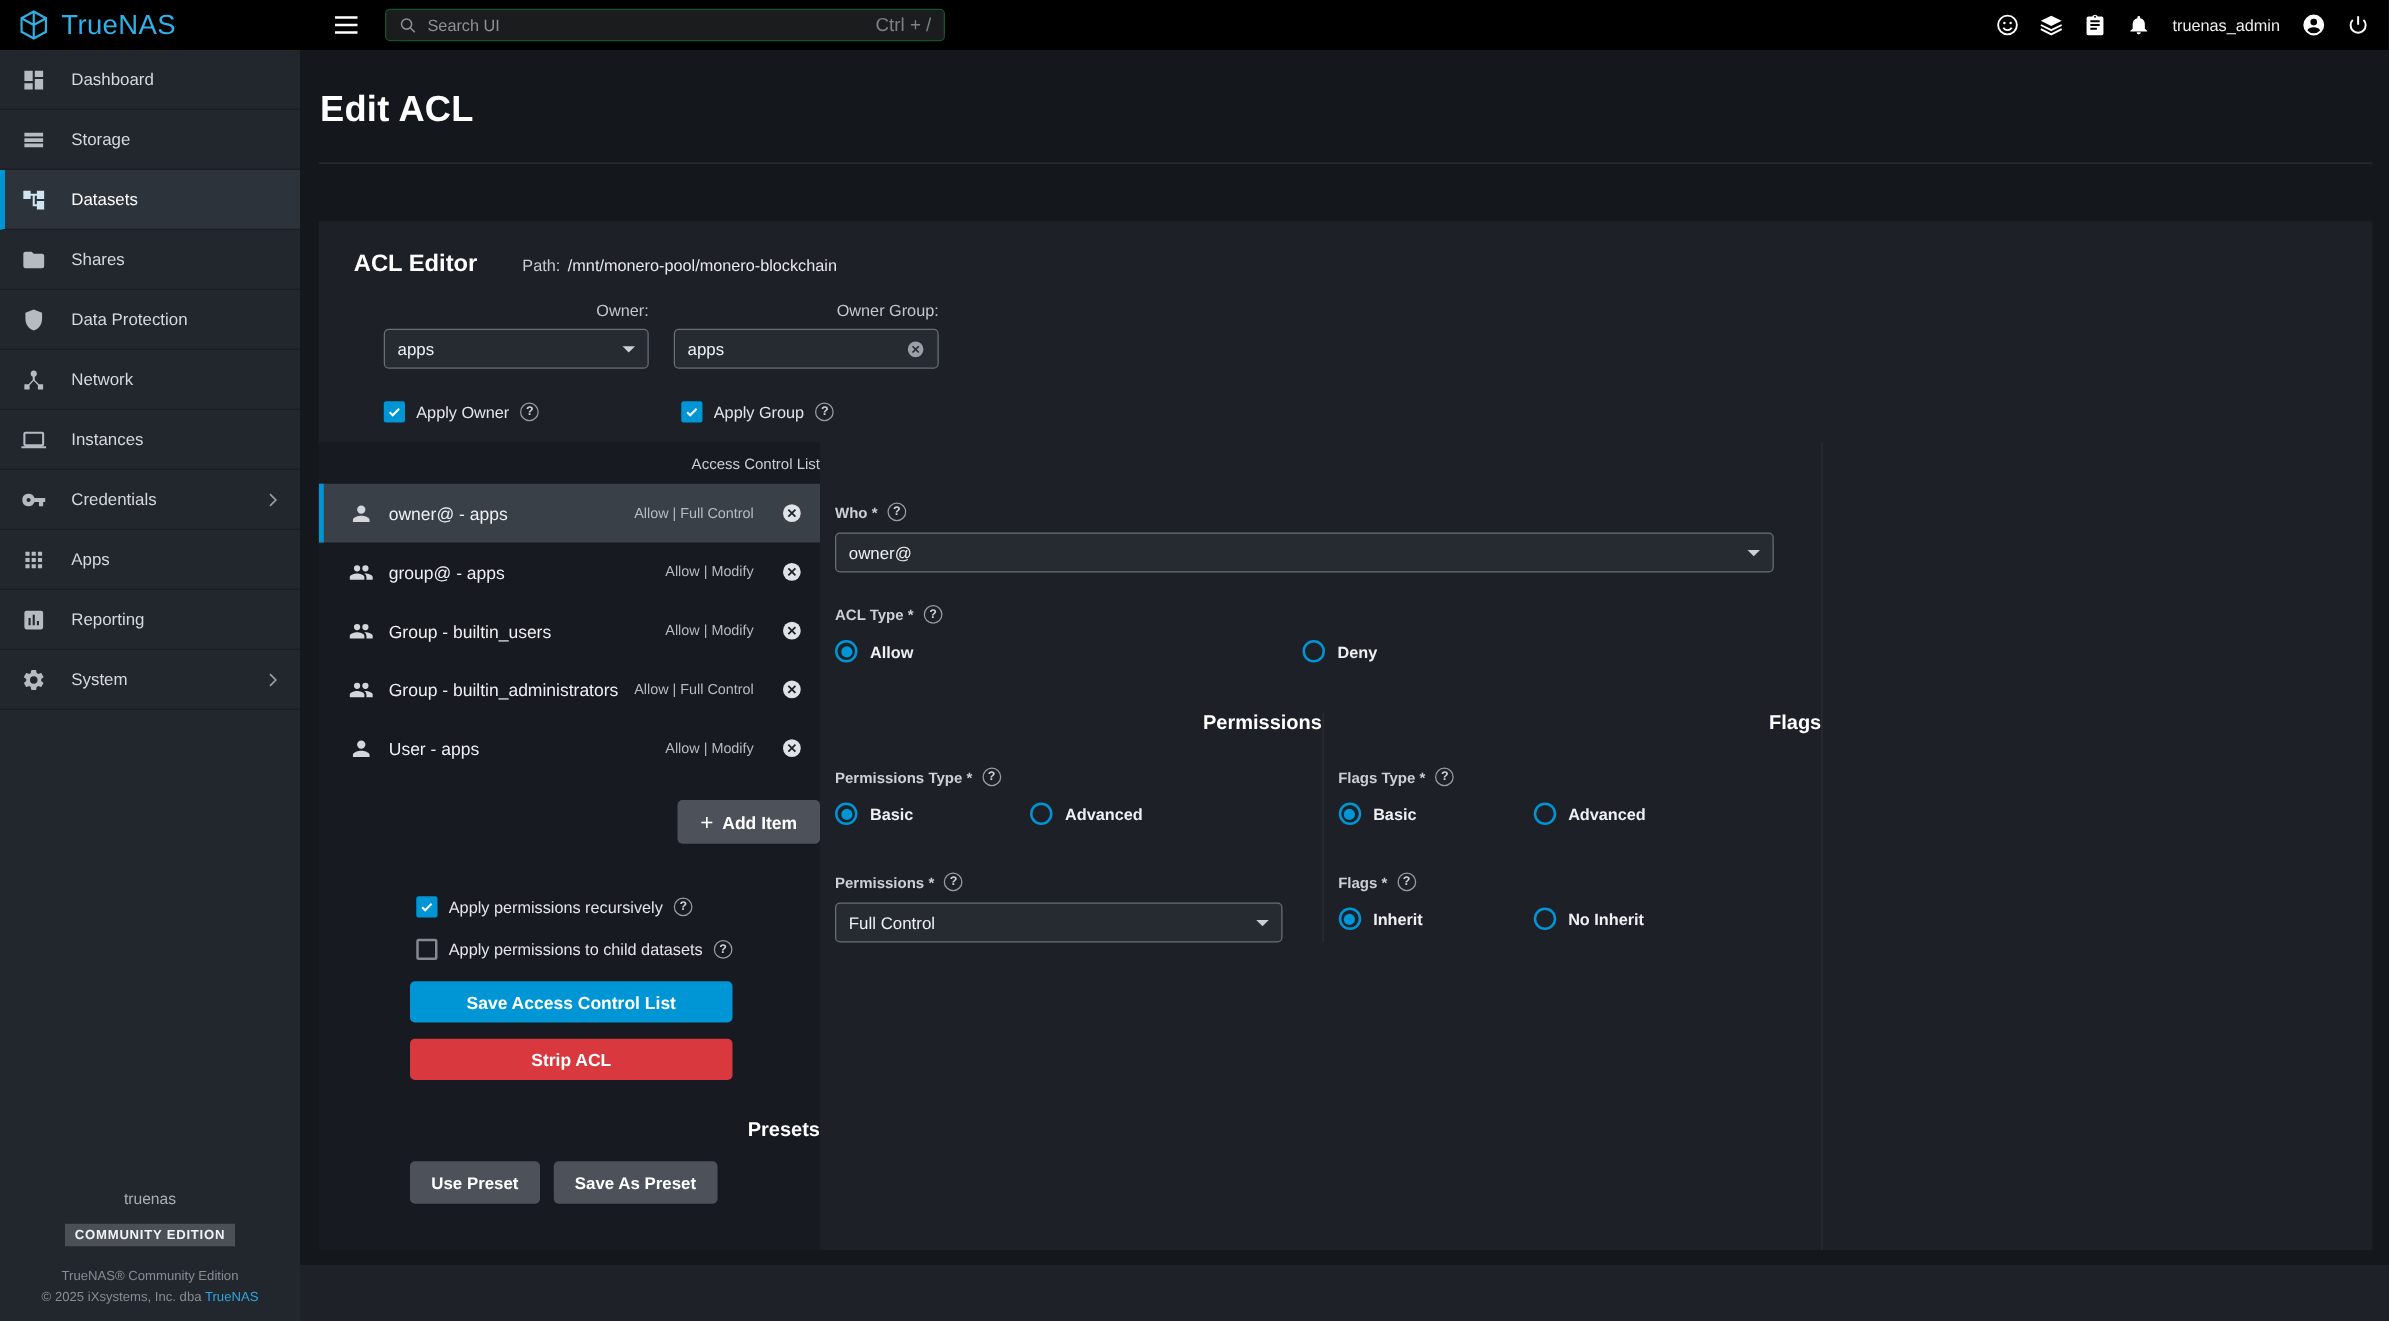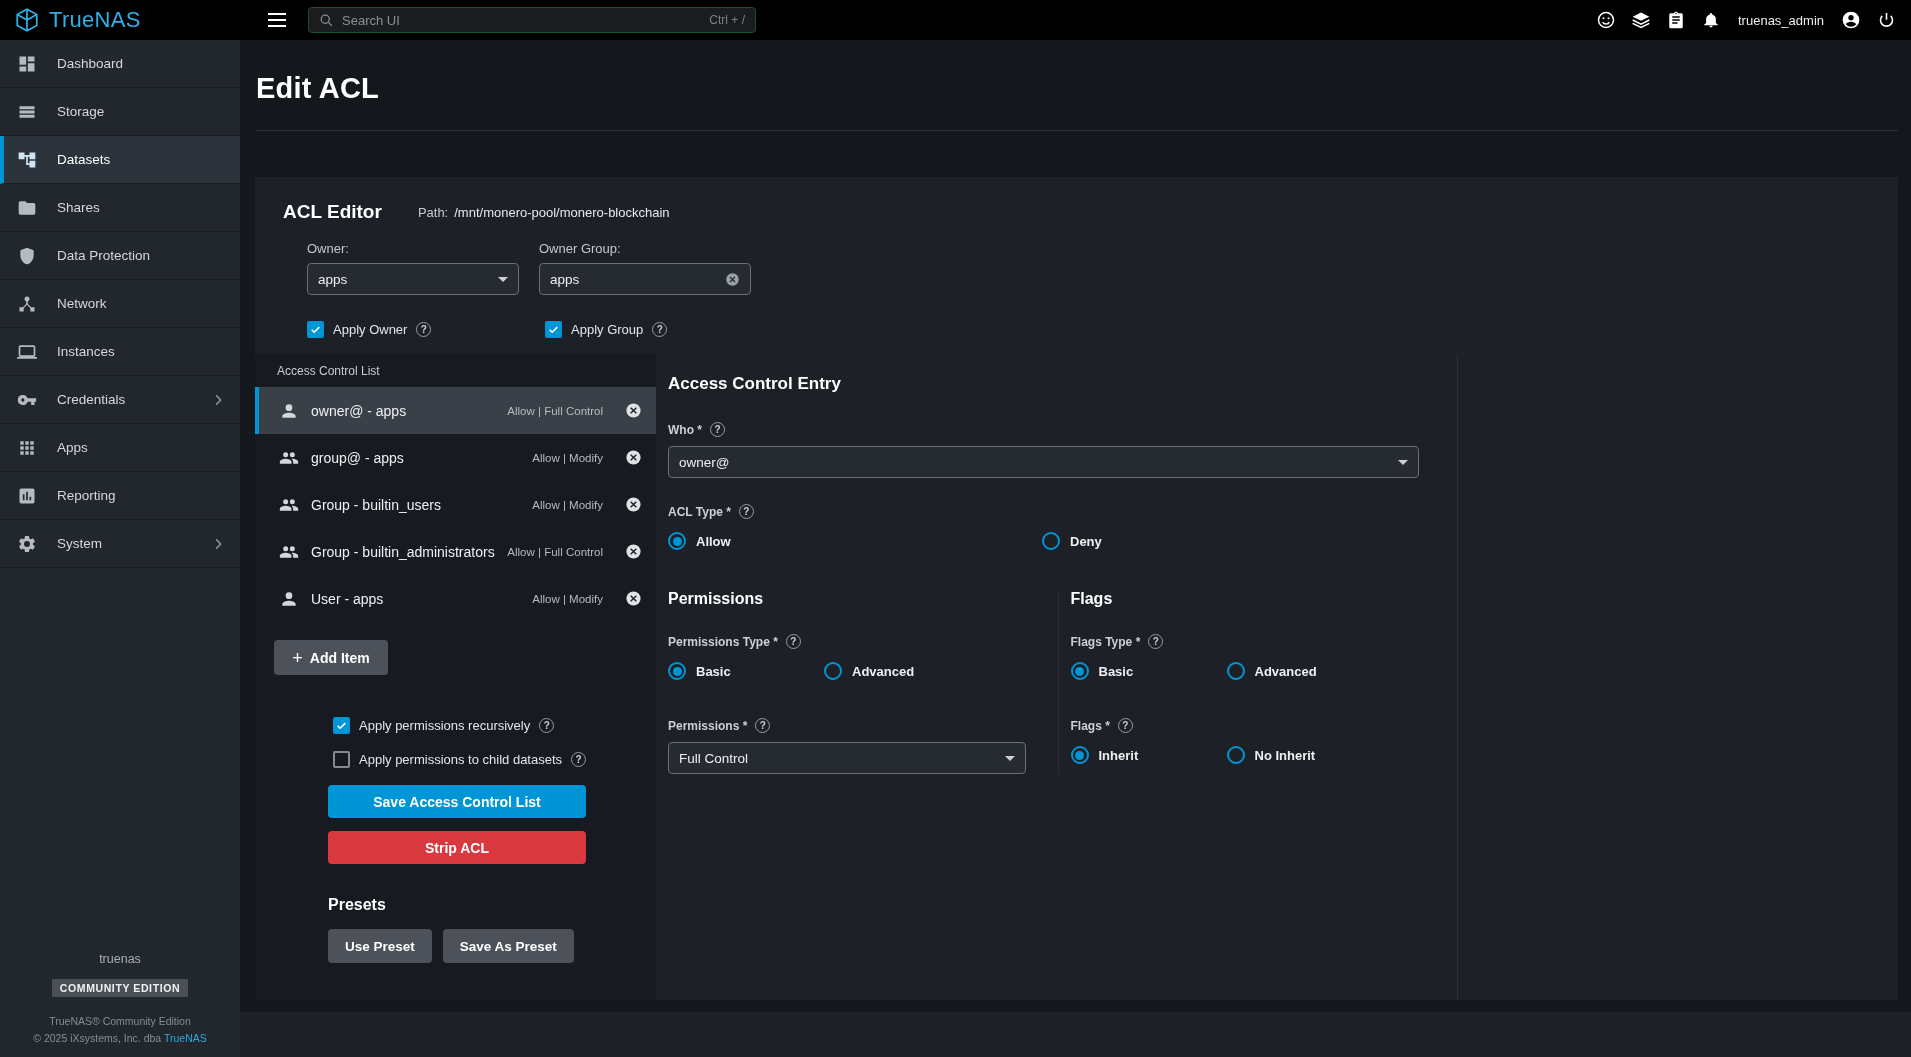--- a/index.html
+++ b/index.html
@@ -24,21 +24,21 @@
   .searchbox {
     margin-left:22px; width:448px; height:26px; background:#1b1c1e;
     border:1px solid #14532d; border-radius:4px;
     display:flex; align-items:center; gap:8px; padding:0 10px;
   }
   .search-input {
     flex:1; background:transparent; border:none; outline:none;
     color:#cfd3d7; font-size:13px; font-family:"Liberation Sans", sans-serif;
   }
   .search-input::placeholder { color:#8d9197; }
-  .shortcut { color:#7c8187; font-size:12px; flex:none; }
+  .shortcut { color:#7c8187; font-size:15px; flex:none; }
   .topbar-right { margin-left:auto; display:flex; align-items:center; gap:15px; padding-right:15px; }
   .tb-icon { width:20px; height:20px; display:flex; align-items:center; justify-content:center; cursor:pointer; }
   .tb-user { font-size:13px; color:#eceef0; margin:0 2px; }
 
   
   .sidebar {
     position:absolute; left:0; top:40px; bottom:0; width:240px;
     background:#22262d; z-index:20;
   }
   .nav-item {
@@ -58,21 +58,21 @@
   }
   .side-foot { margin-top:16px; font-size:10.5px; color:#878d94; line-height:1.6; }
   .side-foot .link { color:#2ea7e0; cursor:pointer; }
 
   
   .main { position:absolute; left:240px; top:40px; right:0; bottom:0; background:#14181d; }
   .page-title { margin:32px 0 0 16px; font-size:29px; font-weight:bold; letter-spacing:0.2px; }
   .top-divider { margin:25px 13px 0 15px; border-top:1px solid #2b2f36; }
   .footer-bar { position:absolute; left:0; right:0; bottom:0; height:45px; background:#1e2228; }
 
-  .card { position:absolute; left:15px; top:137px; right:13px; bottom:57px; background:#1d2127; overflow:hidden; }
+  .card { position:absolute; left:15px; top:137px; right:13px; bottom:57px; background:#1d2127; overflow:hidden;text-align:right; }
 
   
   .card-head { padding:24px 0 0 28px; }
   .editor-title-row { display:flex; align-items:center; gap:36px; }
   .editor-title { font-size:19px; font-weight:bold; }
   .path-row { font-size:13px; color:#c8ccd1; }
   .path-value { color:#e6e8eb; margin-left:6px; }
   .owner-fields { display:flex; gap:20px; margin:18px 0 0 24px; }
   .field { width:212px; }
   .field-label { font-size:13px; color:#c3c7cc; margin-bottom:7px; }
@@ -507,21 +507,20 @@
         <div class="btn btn-strip">Strip ACL</div>
 
         <div class="presets-title">Presets</div>
         <div class="preset-btns">
           <div class="btn btn-gray">Use Preset</div>
           <div class="btn btn-gray">Save As Preset</div>
         </div>
       </div>
 
       <div class="ace-panel">
-        <div class="ace-title">Access Control Entry</div>
 
         <div class="field-label-row mt28">
           <span>Who *</span>
           <span class="help">?</span>
         </div>
         <div class="select who-select">
           <span>owner@</span>
           <span class="caret"></span>
         </div>
 

